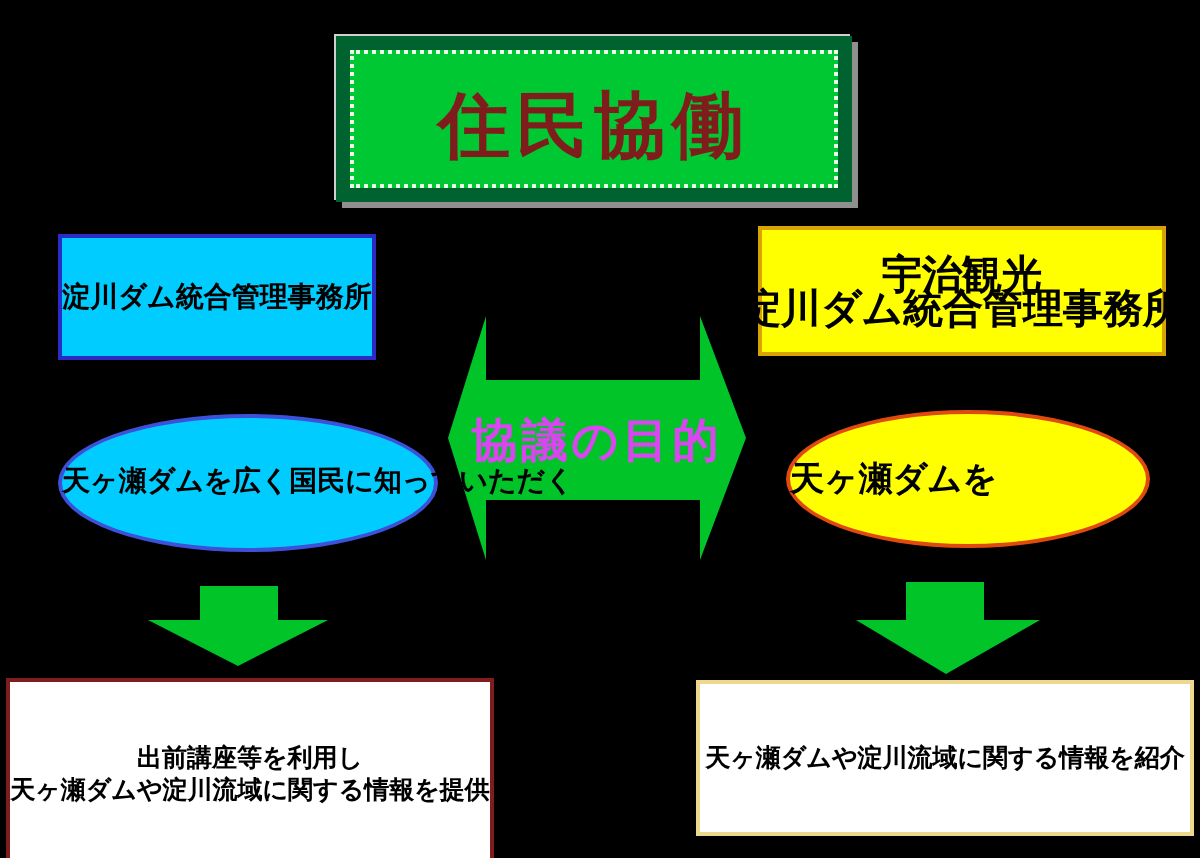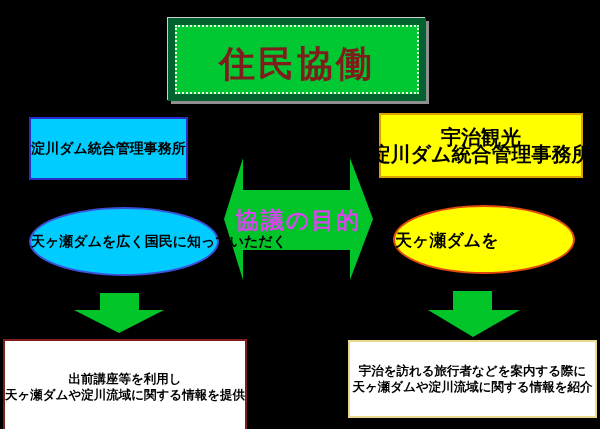--- a/index.html
+++ b/index.html
@@ -116,15 +116,14 @@
 <div class="abs ellipse ellipse-right">
   <span class="nowrap">天ヶ瀬ダムを</span>
 </div>
 
 <div class="abs action-box action-left">
   <span class="nowrap">出前講座等を利用し</span>
   <span class="nowrap">天ヶ瀬ダムや淀川流域に関する情報を提供</span>
 </div>
 
 <div class="abs action-box action-right">
-  <span class="nowrap">宇治を訪れる旅行者などを案内する際に</span>
   <span class="nowrap">天ヶ瀬ダムや淀川流域に関する情報を紹介</span>
 </div>
 
 </body></html>

